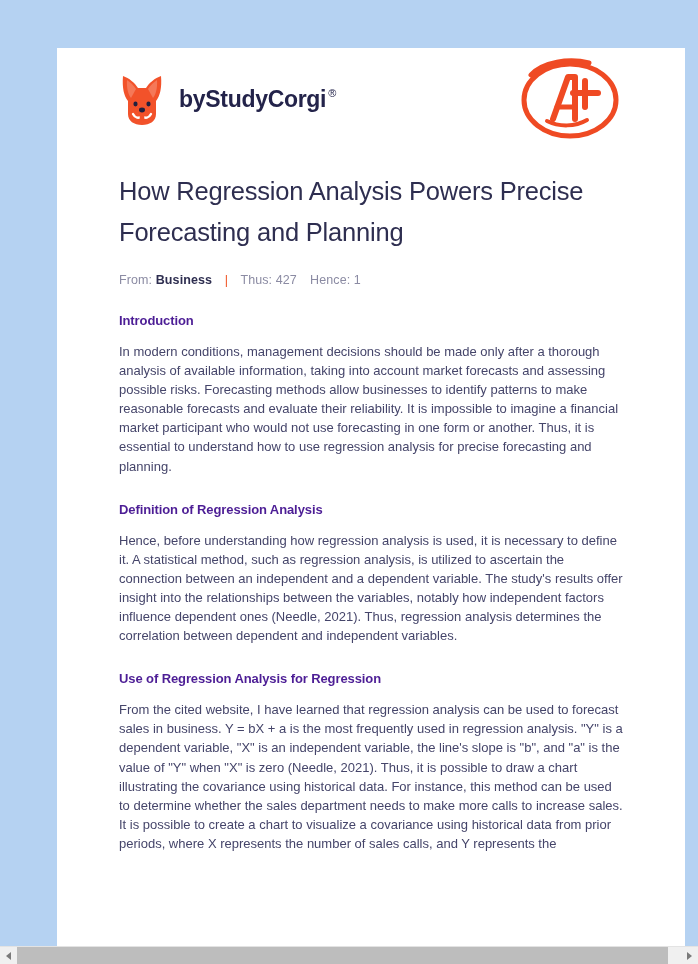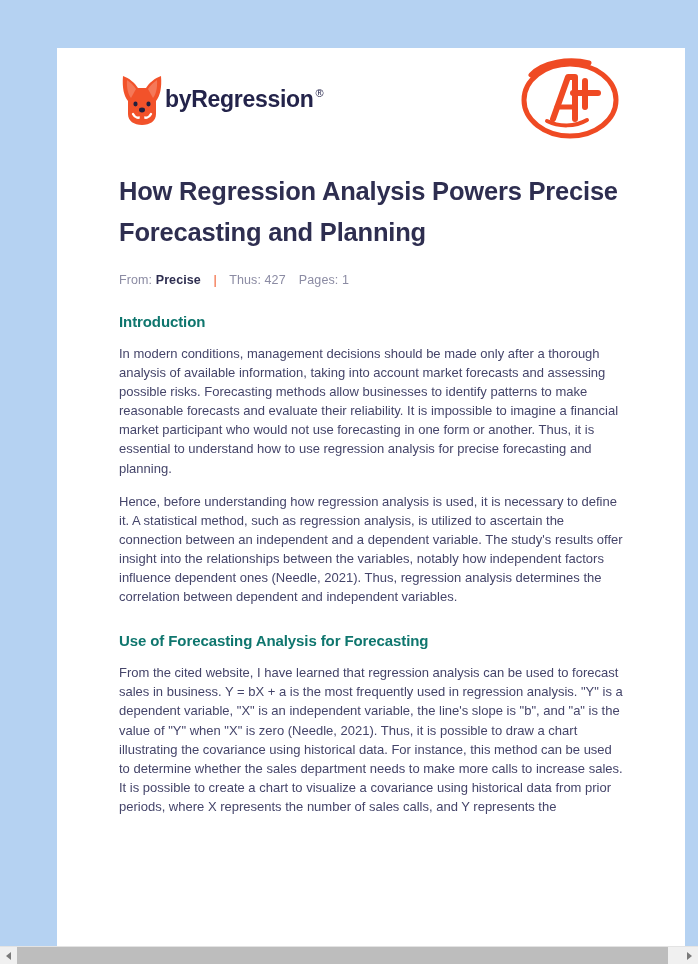--- a/index.html
+++ b/index.html
@@ -31,20 +31,21 @@
     position: relative;
     height: 103px;
     padding: 0 62px;
     display: flex;
     align-items: center;
     justify-content: space-between;
   }
   .brand {
     display: flex;
     align-items: center;
+    gap: 14px;
   }
   .brand-logo {
     width: 46px;
     height: 52px;
     flex: 0 0 auto;
     display: block;
   }
   .brand-text {
     font-size: 23px;
     font-weight: bold;
@@ -69,21 +70,21 @@
   }
 
   
   #article {
     padding: 0 62px;
     color: #3b3b5c;
   }
   #doc-title {
     font-size: 25.5px;
     line-height: 41px;
-    font-weight: bold;
+    font-weight: normal;
     color: #2e2e50;
     letter-spacing: -0.2px;
     margin: 0 0 0 0;
     padding-top: 20px;
   }
   #doc-meta {
     font-size: 12.5px;
     color: #8b8ba3;
     margin-top: 20px;
     letter-spacing: 0.1px;
@@ -96,23 +97,23 @@
   #doc-meta .meta-sep {
     color: #f05323;
     margin: 0 9px;
   }
   #doc-meta .meta-gap {
     display: inline-block;
     width: 6px;
   }
 
   .sec-heading {
-    font-size: 15px;
+    font-size: 13px;
     font-weight: bold;
-    color: #0f766e;
+    color: #4c1d95;
     margin: 26px 0 0 0;
     letter-spacing: -0.1px;
   }
   .sec-body {
     font-size: 13px;
     line-height: 19.1px;
     color: #45456a;
     margin: 14px 0 0 0;
     text-align: left;
   }
@@ -177,21 +178,21 @@
         <path d="M8 6 C7.5 14 9 20 12 24 L17 15 C14.5 11 11 8 8 6 Z" fill="#ffffff" opacity="0.22"></path>
         <path d="M38 6 C38.5 14 37 20 34 24 L29 15 C31.5 11 35 8 38 6 Z" fill="#ffffff" opacity="0.22"></path>
         <ellipse cx="16.5" cy="30" rx="2.1" ry="2.4" fill="#20203f"></ellipse>
         <ellipse cx="29.5" cy="30" rx="2.1" ry="2.4" fill="#20203f"></ellipse>
         <ellipse cx="23" cy="36" rx="3" ry="2.4" fill="#20203f"></ellipse>
         <path d="M14 40 C16 44 20 45 23 42 C26 45 30 44 32 40" fill="none" stroke="#ffffff" stroke-width="2.4" stroke-linecap="round"></path>
         <path d="M23 39 C25 39 25.6 41 25.3 43.4 C25 46 23.8 47 23 47 C22.2 47 21 46 20.7 43.4 C20.4 41 21 39 23 39 Z" fill="#f2522a"></path>
       </svg>
       <div class="brand-text">
         <span>by </span>
-        <span>Regression</span>
+        <span>StudyCorgi</span>
         <span class="brand-reg">®</span>
       </div>
     </div>
 
     <svg class="grade-badge" viewBox="0 0 106 86">
       <ellipse cx="53" cy="43" rx="46" ry="36" fill="none" stroke="#ef4a23" stroke-width="5"></ellipse>
       <path d="M14 18 C26 5 52 1 72 6" fill="none" stroke="#ef4a23" stroke-width="5" stroke-linecap="round"></path>
       <path d="M36 62 L51 20 L58 20 L58 62" fill="none" stroke="#ef4a23" stroke-width="6" stroke-linecap="round" stroke-linejoin="round"></path>
       <path d="M40 50 L58 50" fill="none" stroke="#ef4a23" stroke-width="5" stroke-linecap="round"></path>
       <path d="M30 64 C42 70 58 70 70 63" fill="none" stroke="#ef4a23" stroke-width="4" stroke-linecap="round"></path>
@@ -199,35 +200,36 @@
       <path d="M56 36 L81 36" fill="none" stroke="#ef4a23" stroke-width="6" stroke-linecap="round"></path>
     </svg>
   </div>
 
   <div id="article">
 
     <h1 id="doc-title">How Regression Analysis Powers Precise Forecasting and Planning</h1>
 
     <div id="doc-meta">
       <span>From:</span>
-      <span class="meta-strong">Precise</span>
+      <span class="meta-strong">Business</span>
       <span class="meta-sep">|</span>
       <span>Thus:</span>
       <span>427</span>
       <span class="meta-gap"></span>
-      <span>Pages:</span>
+      <span>Hence:</span>
       <span>1</span>
     </div>
 
     <h2 class="sec-heading">Introduction</h2>
     <p class="sec-body">In modern conditions, management decisions should be made only after a thorough analysis of available information, taking into account market forecasts and assessing possible risks. Forecasting methods allow businesses to identify patterns to make reasonable forecasts and evaluate their reliability. It is impossible to imagine a financial market participant who would not use forecasting in one form or another. Thus, it is essential to understand how to use regression analysis for precise forecasting and planning.</p>
 
+    <h2 class="sec-heading">Definition of Regression Analysis</h2>
     <p class="sec-body">Hence, before understanding how regression analysis is used, it is necessary to define it. A statistical method, such as regression analysis, is utilized to ascertain the connection between an independent and a dependent variable. The study's results offer insight into the relationships between the variables, notably how independent factors influence dependent ones (Needle, 2021). Thus, regression analysis determines the correlation between dependent and independent variables.</p>
 
-    <h2 class="sec-heading">Use of Forecasting Analysis for Forecasting</h2>
+    <h2 class="sec-heading">Use of Regression Analysis for Regression</h2>
     <p class="sec-body">From the cited website, I have learned that regression analysis can be used to forecast sales in business. Y = bX + a is the most frequently used in regression analysis. "Y" is a dependent variable, "X" is an independent variable, the line's slope is "b", and "a" is the value of "Y" when "X" is zero (Needle, 2021). Thus, it is possible to draw a chart illustrating the covariance using historical data. For instance, this method can be used to determine whether the sales department needs to make more calls to increase sales. It is possible to create a chart to visualize a covariance using historical data from prior periods, where X represents the number of sales calls, and Y represents the</p>
 
   </div>
 </div>
 
 <div id="h-scrollbar">
   <div class="scroll-arrow">
       <span class="tri-left"></span>
     </div>
   <div id="scroll-track">

